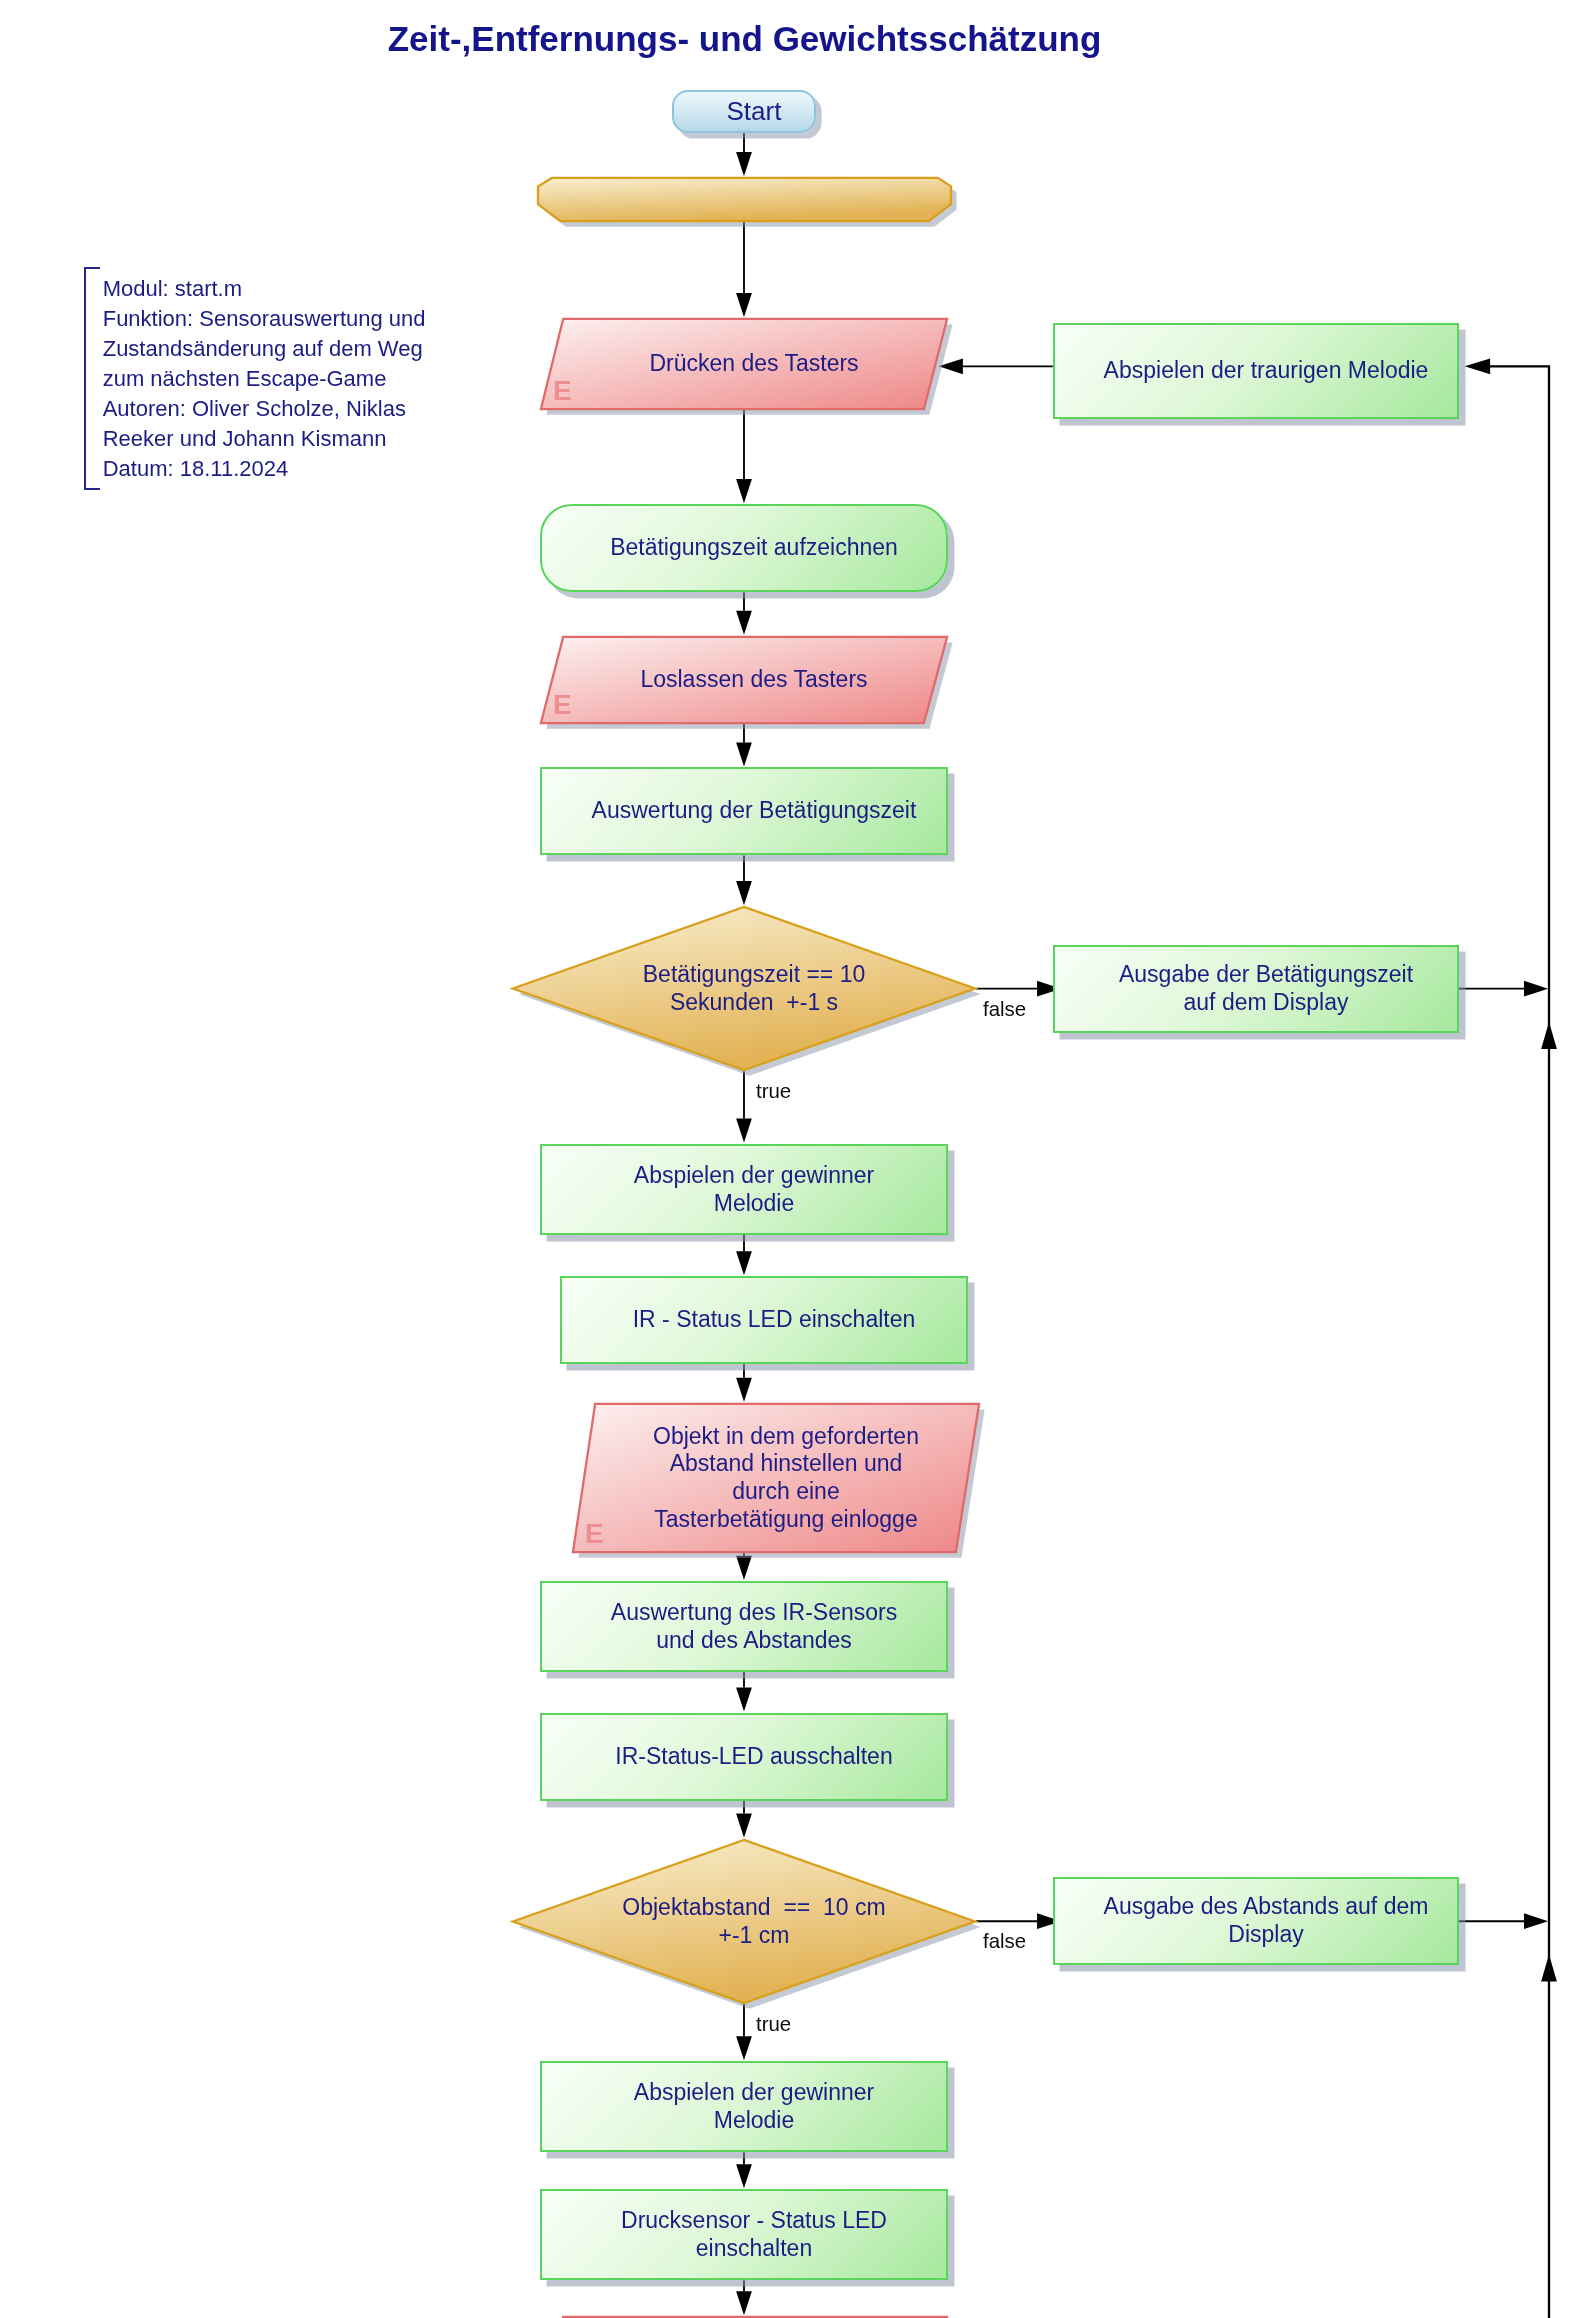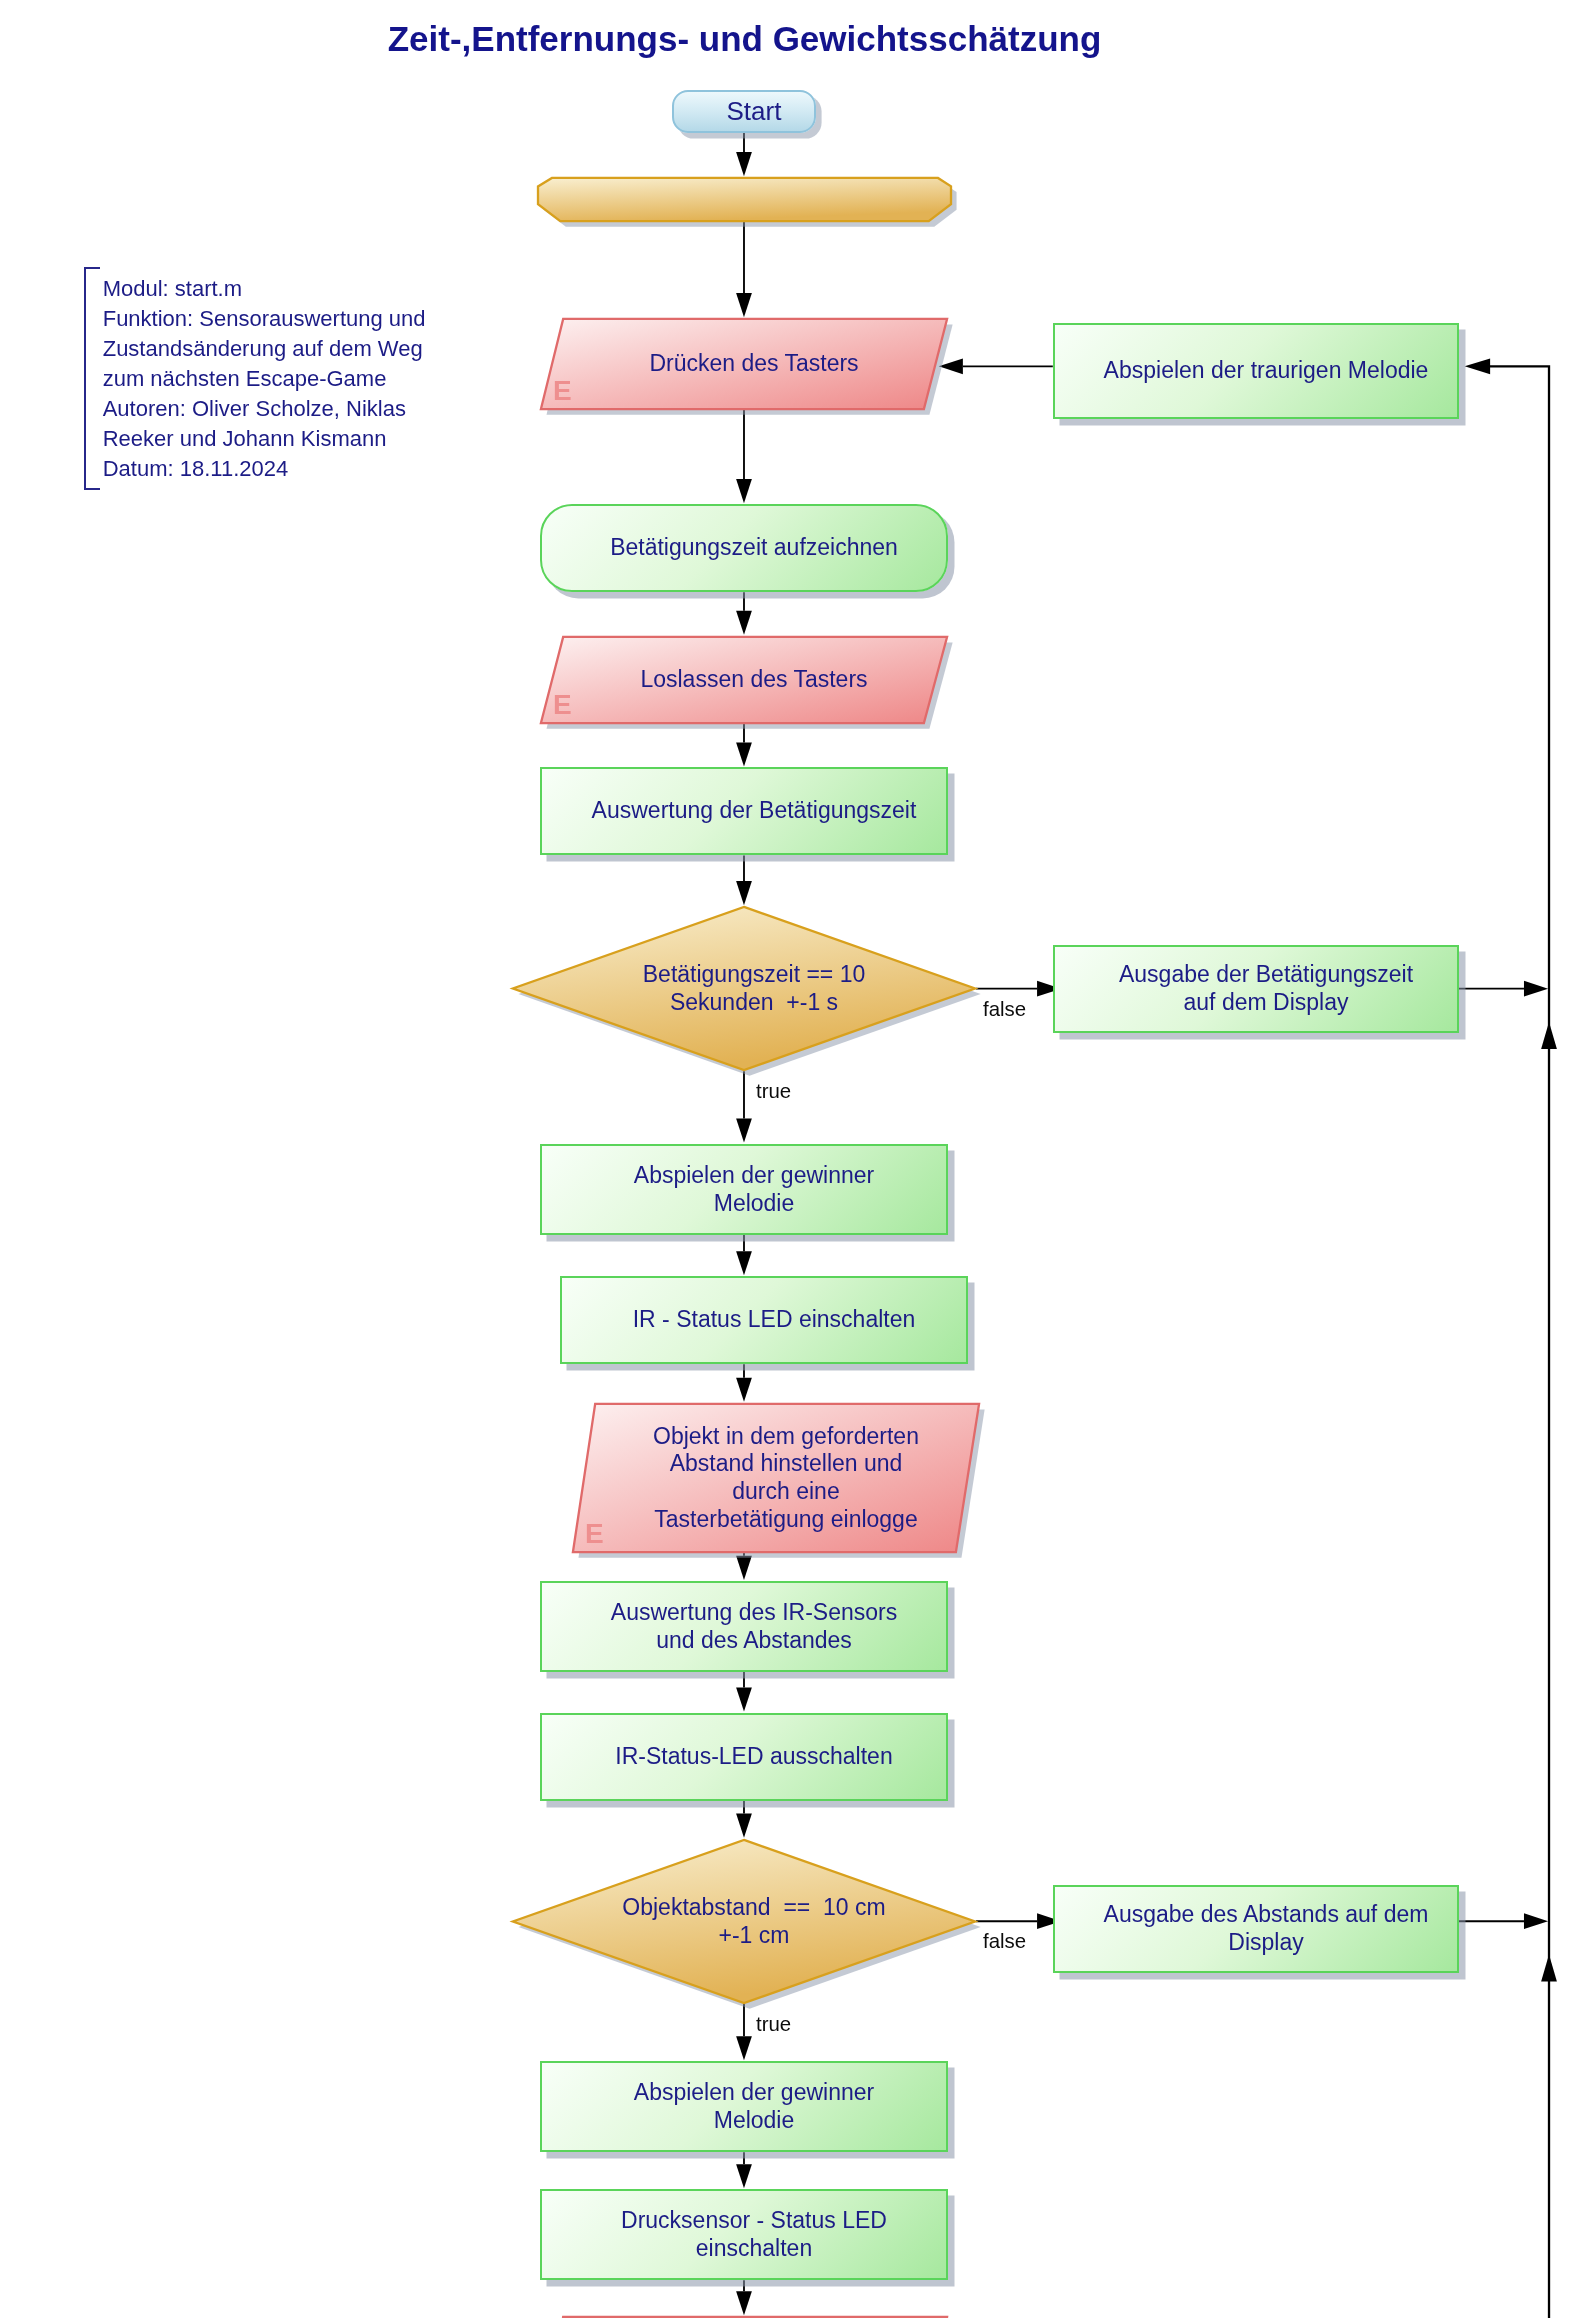--- a/index.html
+++ b/index.html
@@ -219,21 +219,21 @@
     <svg viewBox="0 0 1000 356" preserveAspectRatio="none">
       <polygon points="512,14 1010,190 512,366 14,190" fill="rgba(138,150,170,.5)"></polygon>
       <polygon points="500,2 998,178 500,354 2,178" fill="url(#gradGold)" stroke="#d8a01d" stroke-width="5"></polygon>
     </svg>
     <div class="label">Objektabstand  ==  10 cm
 +-1 cm</div>
   </div>
   <div class="flowlabel" style="left:983px;top:1930px;">false</div>
   <div class="flowlabel" style="left:756px;top:2013px;">true</div>
 
-  <div class="node proc" style="left:1053px;top:1877px;width:406px;height:88px;margin-top:8px;">
+  <div class="node proc" style="left:1053px;top:1877px;width:406px;height:88px;">
     <div class="label">Ausgabe des Abstands auf dem
 Display</div>
   </div>
 
   <div class="node proc" style="left:540px;top:2061px;width:408px;height:91px;">
     <div class="label">Abspielen der gewinner
 Melodie</div>
   </div>
 
   <div class="node proc" style="left:540px;top:2189px;width:408px;height:91px;">

